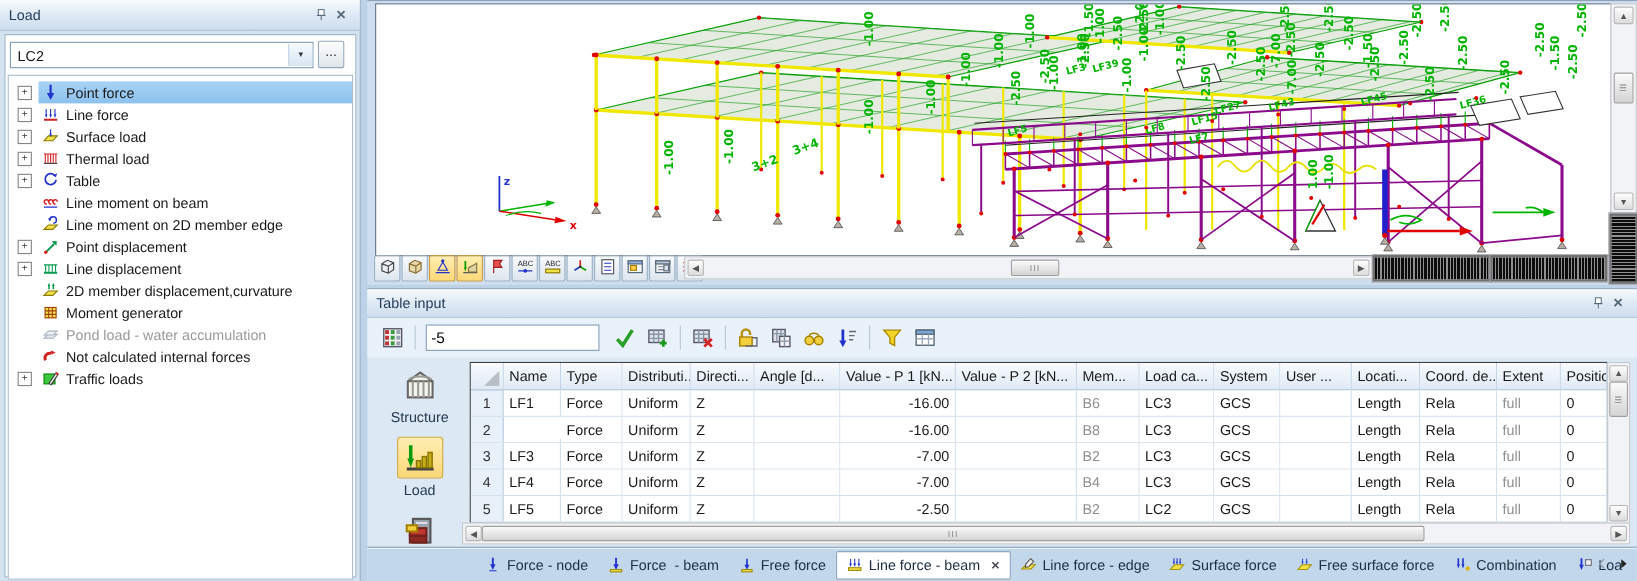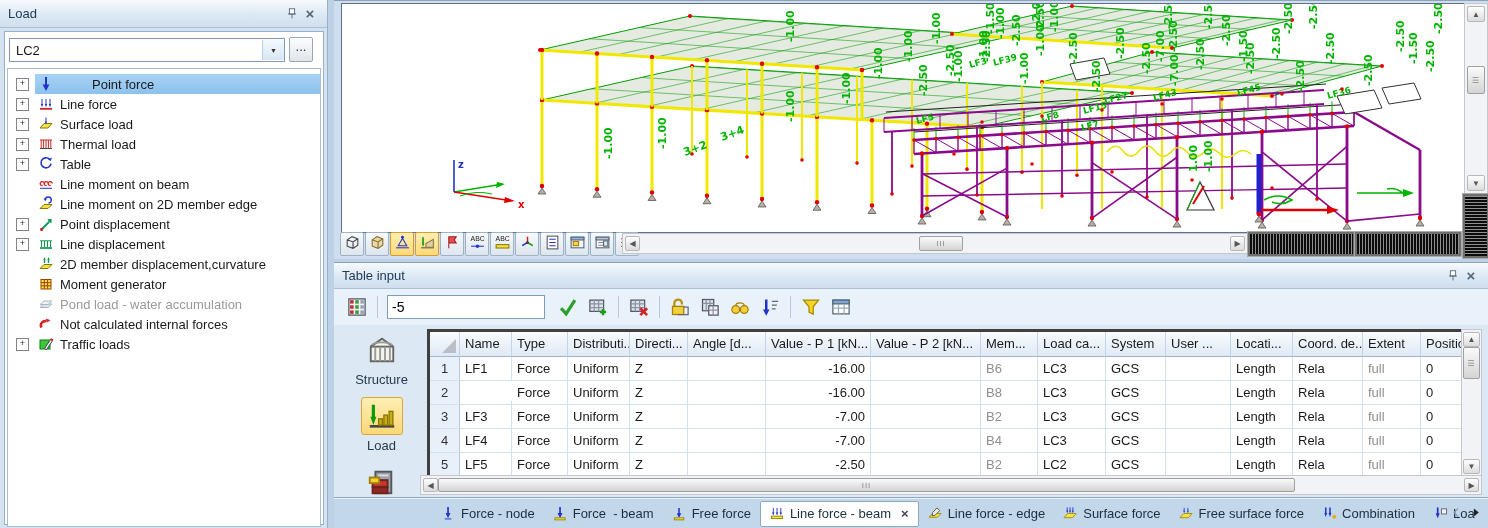--- a/index.html
+++ b/index.html
@@ -19,21 +19,21 @@
   .combo-btn{width:21px;height:20px;background:linear-gradient(#f4f9fd,#d8e6f2);border-left:1px solid #b8cfe2;
     display:flex;align-items:center;justify-content:center;font-size:7px;color:#333;}
   .dots-btn{left:284px;top:5px;width:22px;height:23px;background:linear-gradient(#fdfdfd,#dfe5ea);
     border:1px solid #98a8b8;border-radius:2px;text-align:center;line-height:18px;color:#333;}
   .tree{left:2px;top:36px;width:312px;height:452px;border:1px solid #a9bed2;background:#fff;overflow:hidden;padding-top:5px;}
   .tree-item{height:20px;display:flex;align-items:center;position:relative;padding-left:8px;}
   .plusbox{width:11px;height:11px;border:1px solid #848484;background:#fff;font-size:9px;line-height:9px;
     text-align:center;color:#333;margin-right:6px;flex:0 0 auto;}
   .plus-sp{width:13px;height:11px;margin-right:6px;flex:0 0 auto;}
   .ti-body{display:flex;align-items:center;flex:1;height:20px;padding-left:2px;}
-  .tree-item.sel .ti-body{background:linear-gradient(#a8d2f4,#8cc2ee);gap:32px;}
+  .tree-item.sel .ti-body{background:linear-gradient(#a8d2f4,#8cc2ee);}
   .ti-icon{width:17px;height:16px;margin-right:6px;flex:0 0 auto;display:flex;align-items:center;justify-content:center;}
   .ti-icon svg{width:16px;height:16px;}
   .tree-item.dis .ti-label{color:#9a9a9a;}
   
   .view-area{left:334px;top:0;width:1154px;height:258px;background:#cfdeee;border-top:1px solid #8ca2b8;}
   .canvas{left:7px;top:2px;width:1122px;height:228px;background:#fff;border:1px solid #5f7288;}
   .canvas svg{width:100%;height:100%;display:block;}
   .vscroll{left:1130px;top:2px;width:22px;height:189px;background:#f2f3f6;border:1px solid #c4c8cc;}
   .hscroll{left:288px;top:232px;width:624px;height:19px;background:#f2f3f6;border:1px solid #c4c8cc;}
   .sb-arrow{position:absolute;display:flex;align-items:center;justify-content:center;font-size:8px;color:#555;
@@ -54,21 +54,21 @@
   .ttb svg{width:20px;height:20px;}
   .tsep{width:1px;height:22px;background:#b9c9d9;margin:0 5px;}
   .tp-input{width:148px;height:22px;border:1px solid #7f9db9;background:#fff;font-family:"Liberation Sans",sans-serif;
     font-size:14px;padding:0 4px;margin:0 8px 0 4px;}
   .sidebar{left:2px;top:62px;width:91px;height:200px;display:flex;flex-direction:column;align-items:center;padding-top:6px;box-sizing:border-box;}
   .sbtn{display:flex;flex-direction:column;align-items:center;margin-bottom:10px;}
   .sbtn .ic{width:40px;height:36px;display:flex;align-items:center;justify-content:center;border:1px solid transparent;border-radius:3px;}
   .sbtn.on .ic{background:linear-gradient(#ffeeb2,#fbd878);border-color:#d8a838;}
   .sbtn .ic svg{width:32px;height:30px;}
   .sbtn .lb{margin-top:3px;color:#26394e;}
-  .grid-wrap{left:93px;top:66px;width:1033px;height:145px;background:#fff;border:3px solid #404040;box-sizing:content-box;overflow:hidden;}
+  .grid-wrap{left:93px;top:66px;width:1033px;height:145px;background:#fff;border:1px solid #404040;box-sizing:content-box;overflow:hidden;}
   .grow{display:flex;height:24px;}
   .grow.head{height:25px;}
   .gcell{box-sizing:border-box;border-right:1px solid #d3e0ee;border-bottom:1px solid #d3e0ee;padding:0 5px;
     line-height:23px;white-space:nowrap;overflow:hidden;background:#fff;}
   .gcell.h{background:linear-gradient(#f8fbfe,#dfe9f5);border-right:1px solid #c2d4e6;border-bottom:1px solid #9fb8d0;line-height:24px;}
   .gcell.num{background:#e8f0fa;border-right:1px solid #b6c9dc;text-align:center;color:#333;}
   .gcell.right{text-align:right;}
   .gcell.gray{color:#909090;}
   .corner-tri{position:absolute;right:3px;bottom:3px;width:0;height:0;border-left:14px solid transparent;border-bottom:14px solid #b9bfc6;}
   .tv-scroll{left:1127px;top:66px;width:19px;height:146px;background:#f2f3f6;border:1px solid #c4c8cc;}

